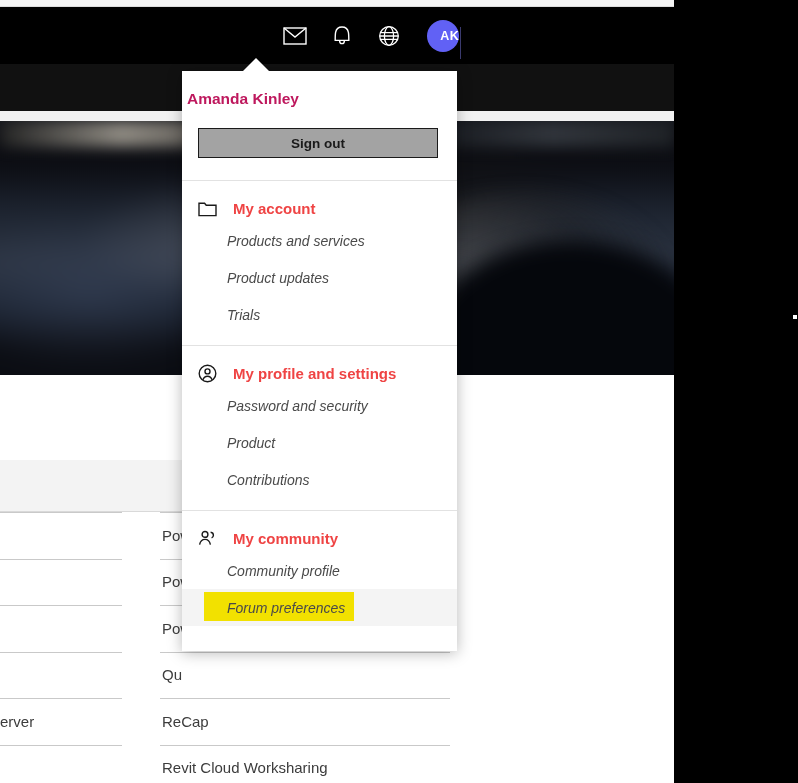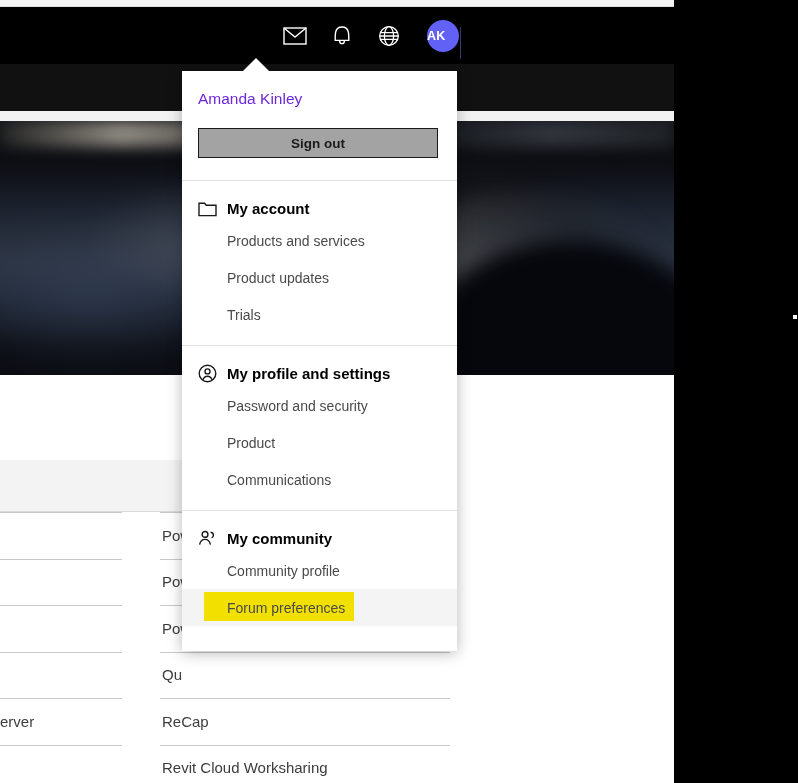--- a/index.html
+++ b/index.html
@@ -71,21 +71,21 @@
   .avatar {
     width: 32px; height: 32px;
     border-radius: 50%;
     background: #6161f5;
     color: #ffffff;
     font-size: 12.5px;
     font-weight: 600;
     letter-spacing: .3px;
     display: flex;
     align-items: center;
-    justify-content: flex-start;
+    justify-content: flex-end;
     cursor: pointer;
     margin-left: 4px;
   }
   .nav-divider {
     position: absolute;
     left: 460px; top: 20px;
     width: 1px; height: 32px;
     background: #3a3a6e;
   }
 
@@ -245,23 +245,23 @@
     left: 243px; top: 58px;
     width: 0; height: 0;
     border-left: 13px solid transparent;
     border-right: 13px solid transparent;
     border-bottom: 13px solid #ffffff;
     z-index: 41;
   }
 
   .popup-user {
     font-size: 15.5px;
-    font-weight: 400;
-    color: #6d28d9;
-    padding: 19px 0 0 16px;
+    font-weight: 700;
+    color: #be185d;
+    padding: 19px 0 0 5px;
   }
   .signout-wrap {
     padding: 20px 19px 22px 16px;
   }
   .signout-btn {
     width: 100%;
     height: 30px;
     background: #a3a3a3;
     border: 1px solid #1a1a1a;
     color: #1a1a1a;
@@ -277,25 +277,25 @@
     height: 1px;
     background: #e2e2e2;
     margin: 0;
   }
   .sec {
     padding: 14px 0 12px 0;
   }
   .sec-head {
     display: flex;
     align-items: center;
-    gap: 10px;
+    gap: 16px;
     padding: 4px 12px 4px 16px;
     font-size: 15px;
     font-weight: 700;
-    color: #000000;
+    color: #ef4444;
     cursor: pointer;
   }
   .sec-head-icon {
     width: 19px; height: 19px;
     color: #1a1a1a;
     display: flex;
     align-items: center;
     justify-content: center;
     flex: 0 0 19px;
   }
@@ -306,20 +306,21 @@
     color: #4a4a4a;
     cursor: pointer;
     position: relative;
   }
   .sec-link.hovered {
     background: #f4f4f4;
   }
   .sec-link .hl {
     position: relative;
     z-index: 2;
+    font-style: italic;
   }
   .sec-link.highlighted .hl::before {
     content: "";
     position: absolute;
     left: -23px; top: -8px;
     width: calc(100% + 32px);
     height: 29px;
     background: #f2e100;
     z-index: -1;
   }
@@ -492,21 +493,21 @@
         </span>
         <span>My profile and settings</span>
       </div>
       <span class="sec-link">
         <span class="hl">Password and security</span>
       </span>
       <span class="sec-link">
         <span class="hl">Product</span>
       </span>
       <span class="sec-link">
-        <span class="hl">Communications</span>
+        <span class="hl">Contributions</span>
       </span>
     </div>
 
     <div class="popup-sep"></div>
 
     <div class="sec">
       <div class="sec-head">
         <span class="sec-head-icon">
           <svg width="19" height="17" viewBox="0 0 19 17" fill="none" stroke="currentColor" stroke-width="1.4">
             <circle cx="7" cy="4.4" r="2.9"></circle>

